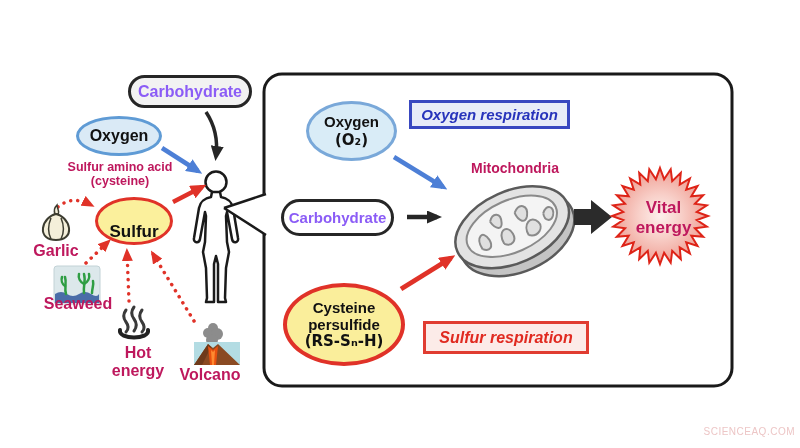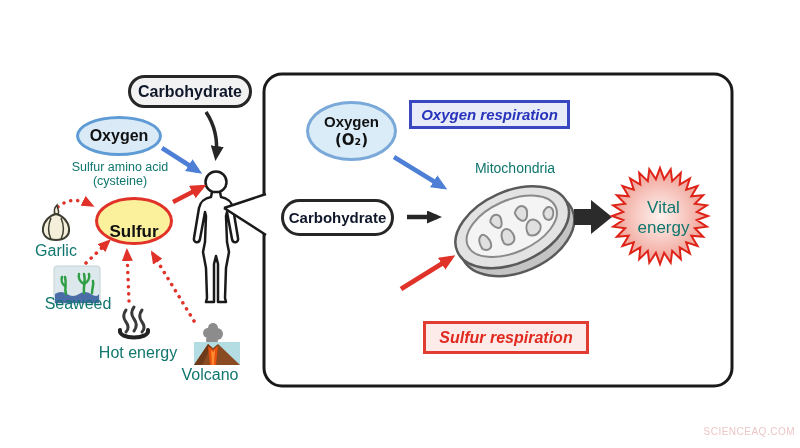--- a/index.html
+++ b/index.html
@@ -1,25 +1,25 @@
 <!DOCTYPE html>
 <html><head>
 <meta charset="utf-8">
 <style>
   * { box-sizing: border-box; margin: 0; padding: 0; }
   html,body { width:800px; height:448px; background:#fff; overflow:hidden;
               font-family:"Liberation Sans", sans-serif; }
   .canvas { position:relative; width:800px; height:448px; background:#fff; }
   svg.layer { position:absolute; left:0; top:0; }
-  .lbl { position:absolute; font-weight:400; color:#0f766e; text-align:center; line-height:1.15; }
+  .lbl { position:absolute; font-weight:700; color:#be185d; text-align:center; line-height:1.15; }
   .oval { position:absolute; border-radius:50%; display:flex; flex-direction:column;
           align-items:center; justify-content:center; font-weight:700; color:#111;
           text-align:center; line-height:1.2; }
   .pill { position:absolute; display:flex; align-items:center; justify-content:center;
-          font-weight:700; color:#0f172a; }
+          font-weight:700; color:#8b5cf6; }
   .tagbox { position:absolute; display:flex; align-items:center; justify-content:center;
             font-weight:700; font-style:italic; }
   .chem { font-family:"DejaVu Sans", sans-serif; }
   #carb-left   { left:128px; top:75px;  width:124px; height:33px; background:#f2f2f2;
                  border:3px solid #262626; border-radius:17px; font-size:16px; }
   #oxy-left    { left:76px;  top:116px; width:86px;  height:40px; background:#daeaf6;
                  border:3px solid #5f9bd5; font-size:16px; }
   #amino       { left:58px;  top:160px; width:124px; font-size:12.5px; }
   #sulfur-oval { left:95px;  top:197px; width:78px;  height:48px; background:#fbf09c;
                  border:3.5px solid #e03228; font-size:17px;justify-content:flex-end; }
@@ -186,20 +186,25 @@
   <div class="tagbox" id="oxy-resp">
       <span>Oxygen respiration</span>
     </div>
 
   <div class="lbl" id="lbl-mito">Mitochondria</div>
 
   <div class="pill" id="carb-box">
       <span>Carbohydrate</span>
     </div>
 
+  <div class="oval" id="cys-oval">
+    <div>Cysteine</div>
+    <div>persulfide</div>
+    <div class="chem">(RS-Sₙ-H)</div>
+  </div>
 
   <div class="tagbox" id="sulf-resp">
       <span>Sulfur respiration</span>
     </div>
 
   <div class="lbl" id="vital-txt">
     <div>Vital</div>
     <div>energy</div>
   </div>
 

